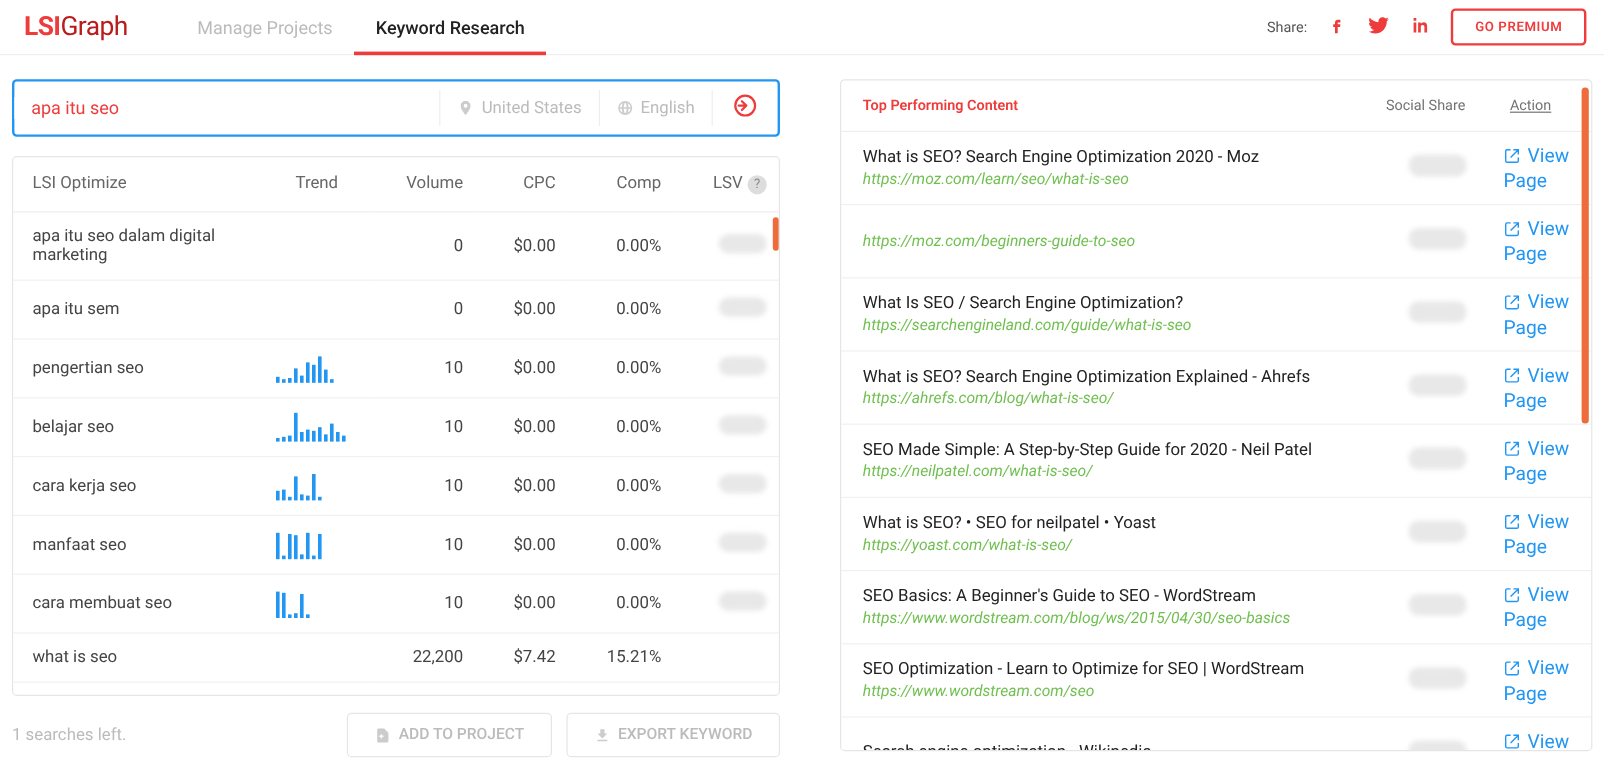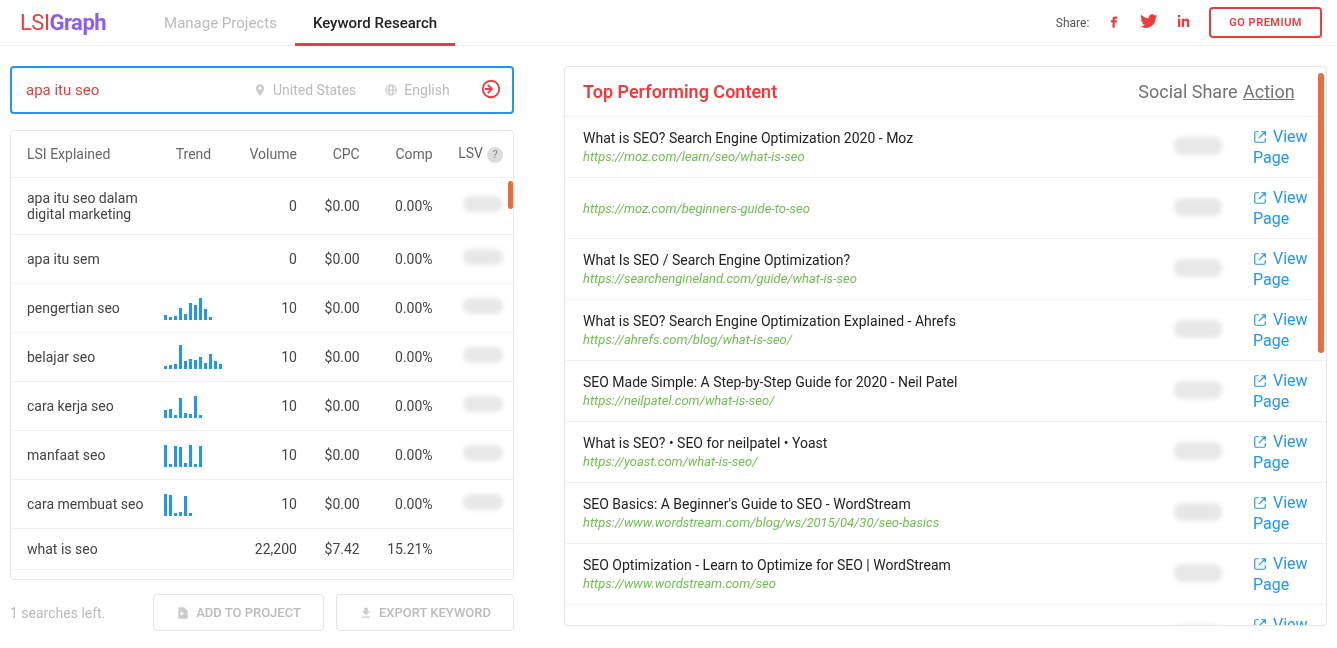--- a/index.html
+++ b/index.html
@@ -1,33 +1,33 @@
 <!DOCTYPE html>
 <html><head>
 <meta charset="utf-8">
 <style>
 * { margin: 0; padding: 0; box-sizing: border-box; font-family: -apple-system, BlinkMacSystemFont, "Segoe UI", Roboto, Arial, sans-serif; }
 body { background: #fff; width: 1337px; height: 648px; overflow: hidden; font-size: 14px; color: #333; }
 
 
 .hdr { height: 46px; border-bottom: 1px solid #eee; display: flex; align-items: center; padding: 0 15px; }
 .logo { font-size: 22px; font-weight: 300; letter-spacing: -0.5px; margin-right: 40px; margin-left: 5px; }
-.logo .r { color: #ee3b3b; font-weight:400; }
-.logo .g { color: #8b5cf6; font-weight:700; }
+.logo .r { color: #ee3b3b; font-weight:700; }
+.logo .g { color: #b91c1c; font-weight:400; }
 .tabs { display: flex; height: 46px; }
 .tab { padding: 0 18px; line-height: 46px; color: #bbb; cursor: pointer; font-size: 15px; }
 .tab.active { color: #222; border-bottom: 3px solid #ee3b3b; font-weight: 500; }
 .hdr-right { margin-left: auto; display: flex; align-items: center; gap: 16px; }
 .share-lbl { color: #555; font-size: 12px; }
 .social-icon { color: #ee3b3b; cursor: pointer; }
 .premium-btn { border: 2px solid #ee3b3b; color: #ee3b3b; background: #fff; border-radius: 4px; padding: 7px 18px; font-size: 11px; font-weight: 600; letter-spacing: 0.5px; cursor:pointer; }
 
 
 .main { display: flex; height: calc(648px - 46px); padding: 20px 10px 0 10px; gap: 50px; }
-.left { width: 504px; }
+.left { width: 640px; }
 .right { flex: 1; position: relative; }
 
 
 .searchbar { height: 48px; border: 2px solid #2196f3; border-radius: 4px; display: flex; align-items: center; margin-bottom: 16px; }
 .searchbar input { border: none; outline: none; flex: 1; padding: 0 14px; font-size: 15px; color: #ee3b3b; }
 .searchbar .sep { width: 1px; height: 30px; background: #eee; }
 .sb-seg { display: flex; align-items: center; gap: 6px; padding: 0 14px; color: #bbb; font-size: 14px; white-space: nowrap; }
 .sb-seg svg { fill: #ccc; }
 .sb-go { padding: 0 16px; cursor: pointer; }
 
@@ -48,25 +48,25 @@
 .scroll-accent-l { position:absolute; top:50px; right:0; width:5px; height:28px; background:#ee6b3b; border-radius:3px;}
 
 
 .left-footer { display:flex; align-items:center; margin-top: 14px; gap: 12px; }
 .searches-left { color: #bbb; font-size: 14px; }
 .footer-btn { border:1px solid #e5e5e5; background:#fff; color:#bbb; padding: 10px 22px; border-radius:4px; font-size:13px; font-weight:500; display:flex; align-items:center; gap:6px; cursor:pointer;}
 .footer-spacer { flex:1; }
 
 
 .rpanel { border:1px solid #e5e5e5; border-radius:4px; height: 560px; overflow:hidden; position:relative;}
-.rhdr { display:flex; align-items:center; padding: 14px 18px; font-weight:600; font-size:18px; border-bottom:1px solid #eee;}
+.rhdr { display:flex; align-items:center; padding: 14px 18px; font-weight:600; font-size:12px; border-bottom:1px solid #eee;}
 .rhdr .title { color:#ee3b3b; flex:1;}
 .rhdr .col { color:#737373; font-weight:400; }
 .rhdr .col.share { width: 110px; text-align:center;}
-.rhdr .col.action { width: 65px; text-align:left;text-decoration:underline;}
+.rhdr .col.action { width: 65px; text-align:center;text-decoration:underline;}
 .rrow { display:flex; align-items:center; padding: 10px 18px; border-bottom:1px solid #f0f0f0; }
 .rrow .txt { flex:1; min-width:0; }
 .rrow .ttl { color:#222; font-size:14px; margin-bottom:3px;}
 .rrow .url { color:#6fbf4f; font-size:13px; font-style:italic; white-space:nowrap; overflow:hidden; text-overflow:ellipsis;}
 .rrow .share { width:110px; text-align:center;}
 .rrow .share .blur-chip { width:48px; height:18px;}
 .rrow .action { width:55px; color:#2196f3; font-size:16px; display:flex; flex-direction:column; align-items:flex-start; gap:2px; cursor:pointer;}
 .rrow .action .top { display:flex; align-items:center; gap:6px;}
 .scroll-accent-r { position:absolute; top:6px; right:2px; width:6px; height:280px; background:#ee6b3b; border-radius:3px;}
 
@@ -130,21 +130,21 @@
             <path d="M9 8l4 4-4 4M6 12h7" stroke-linecap="round" stroke-linejoin="round"></path>
         </svg>
       </div>
     </div>
 
     <div class="panel">
       <div class="scroll-accent-l"></div>
       <table class="tbl">
         <thead>
           <tr>
-            <th style="width:190px">LSI Explained</th>
+            <th style="width:190px">LSI Optimize</th>
             <th class="c" style="width:80px">Trend</th>
             <th class="r" style="width:80px">Volume</th>
             <th class="r" style="width:70px">CPC</th>
             <th class="r" style="width:80px">Comp</th>
             <th class="r" style="width:80px"><span>LSV</span><span class="help-circle">?</span></th>
           </tr>
         </thead>
         <tbody id="kw-body">
             <tr>
               <td>apa itu seo dalam digital marketing</td>

